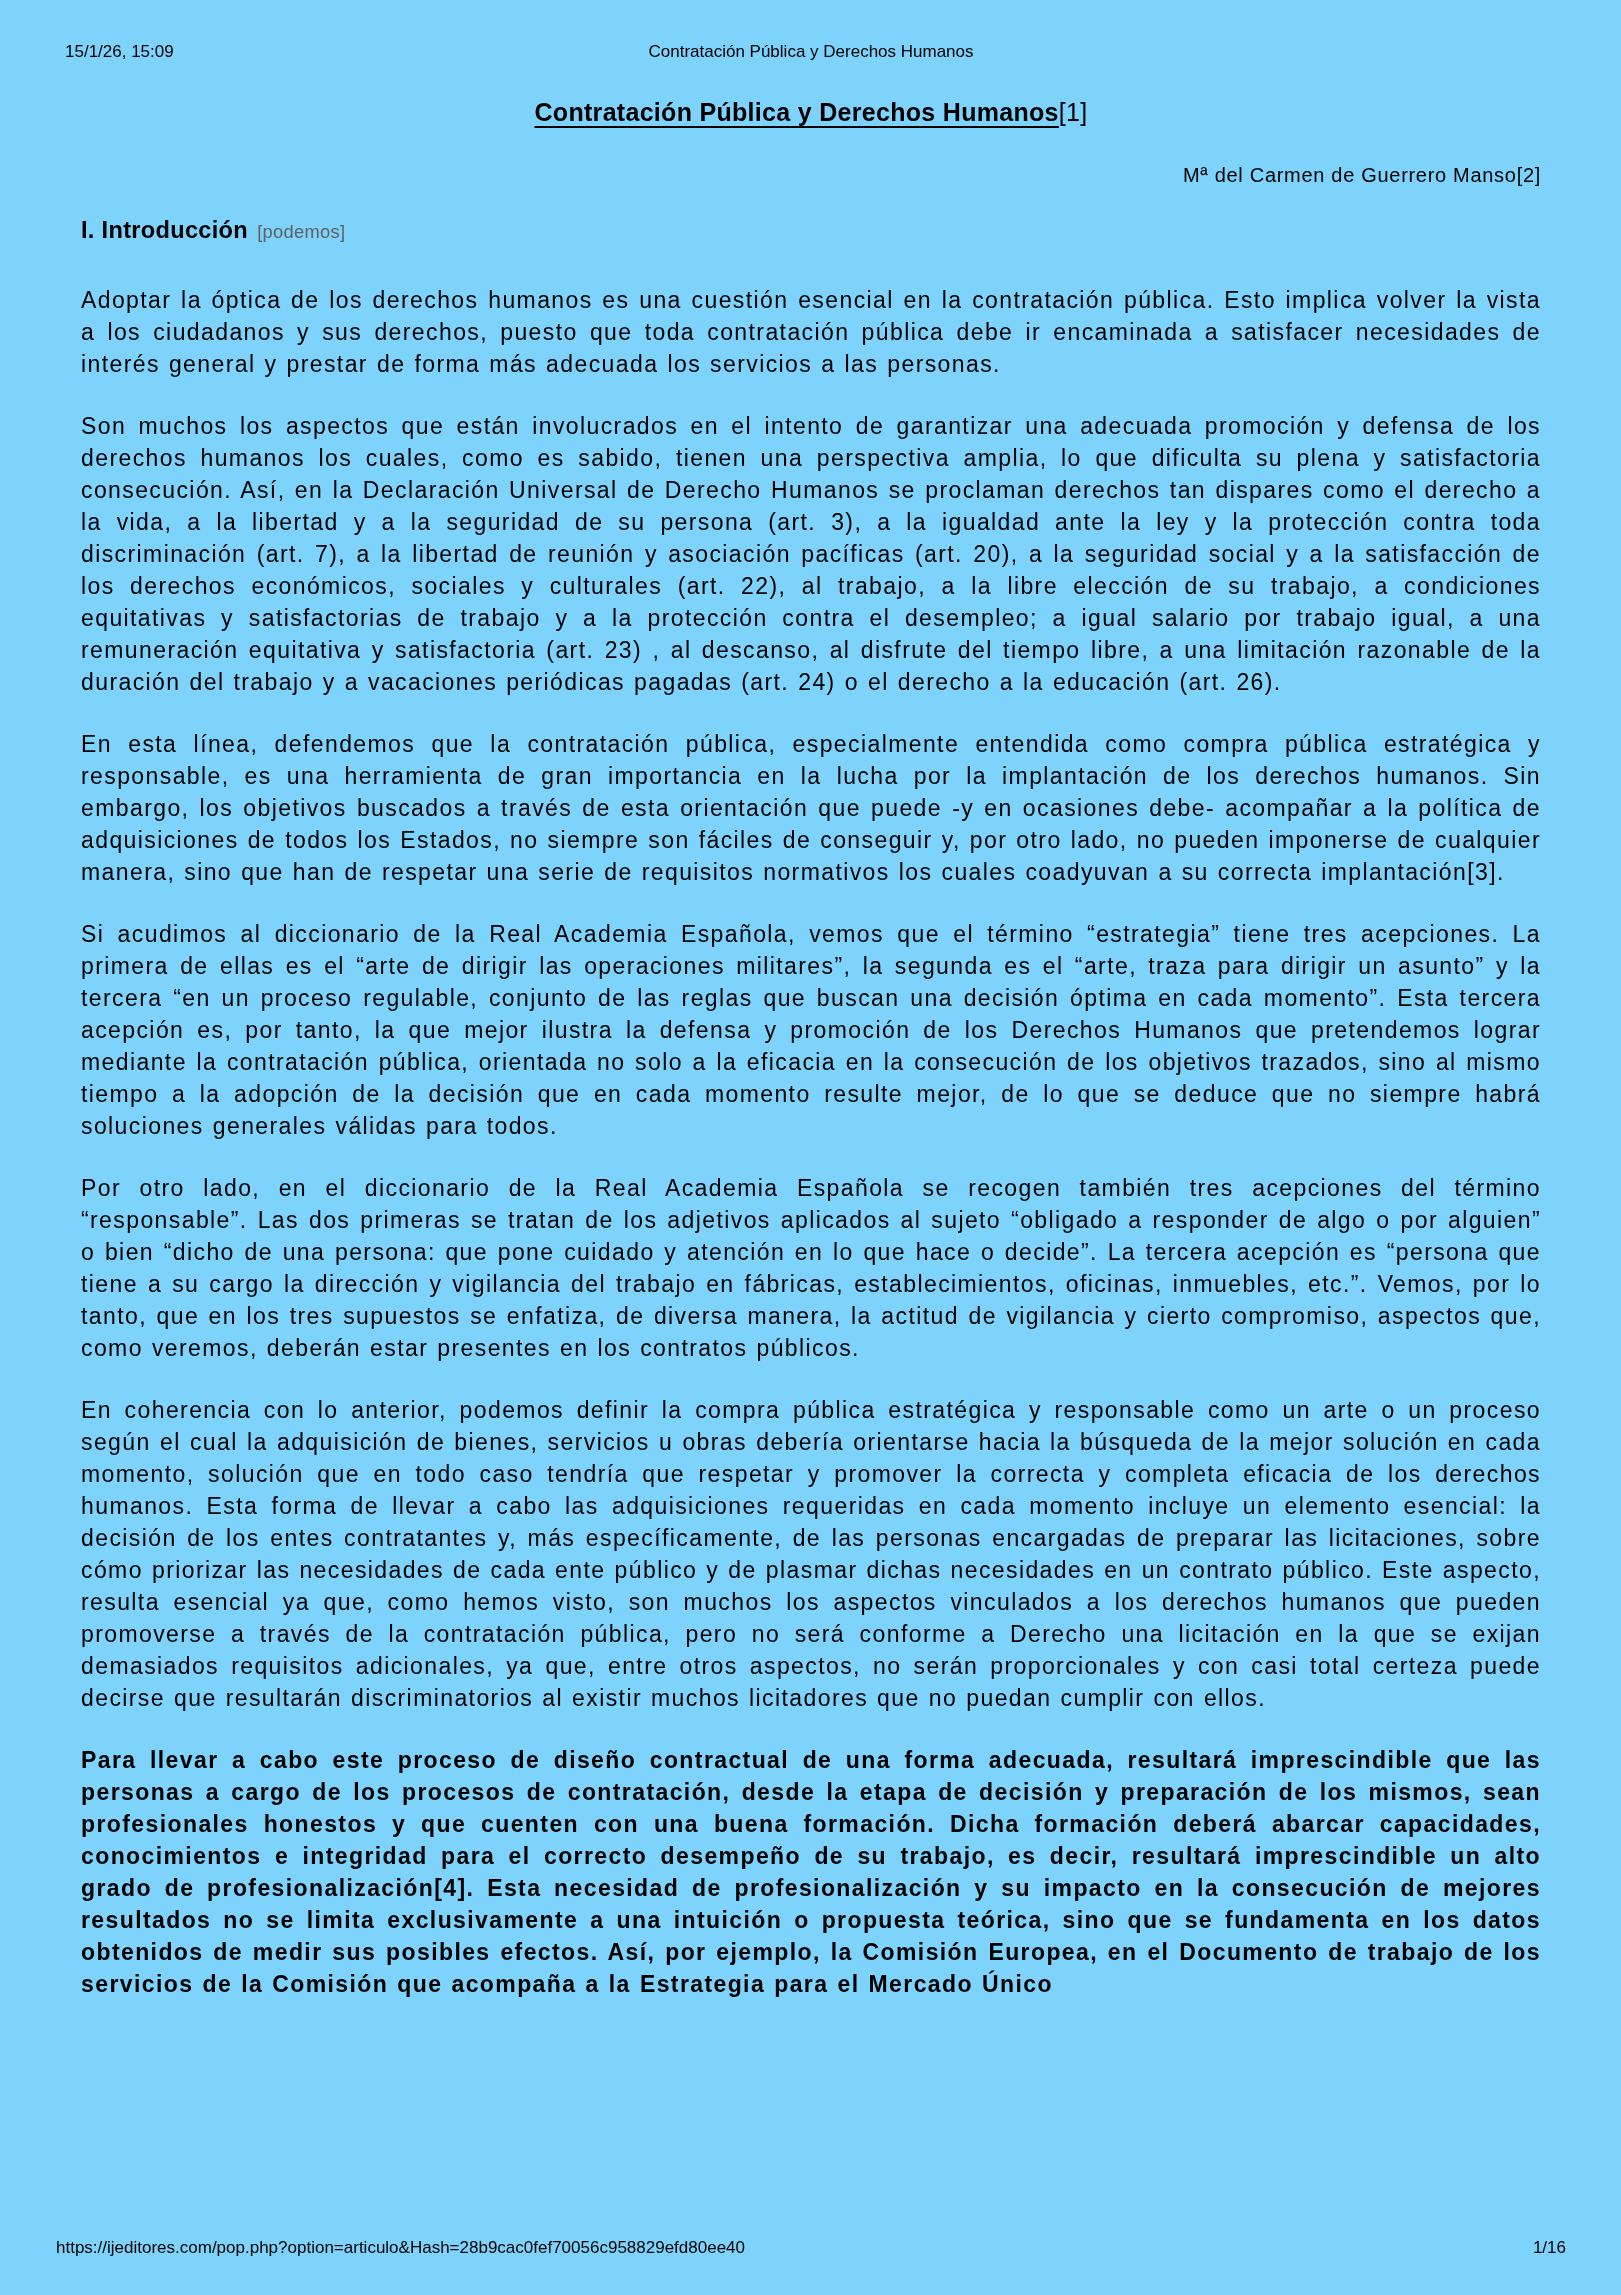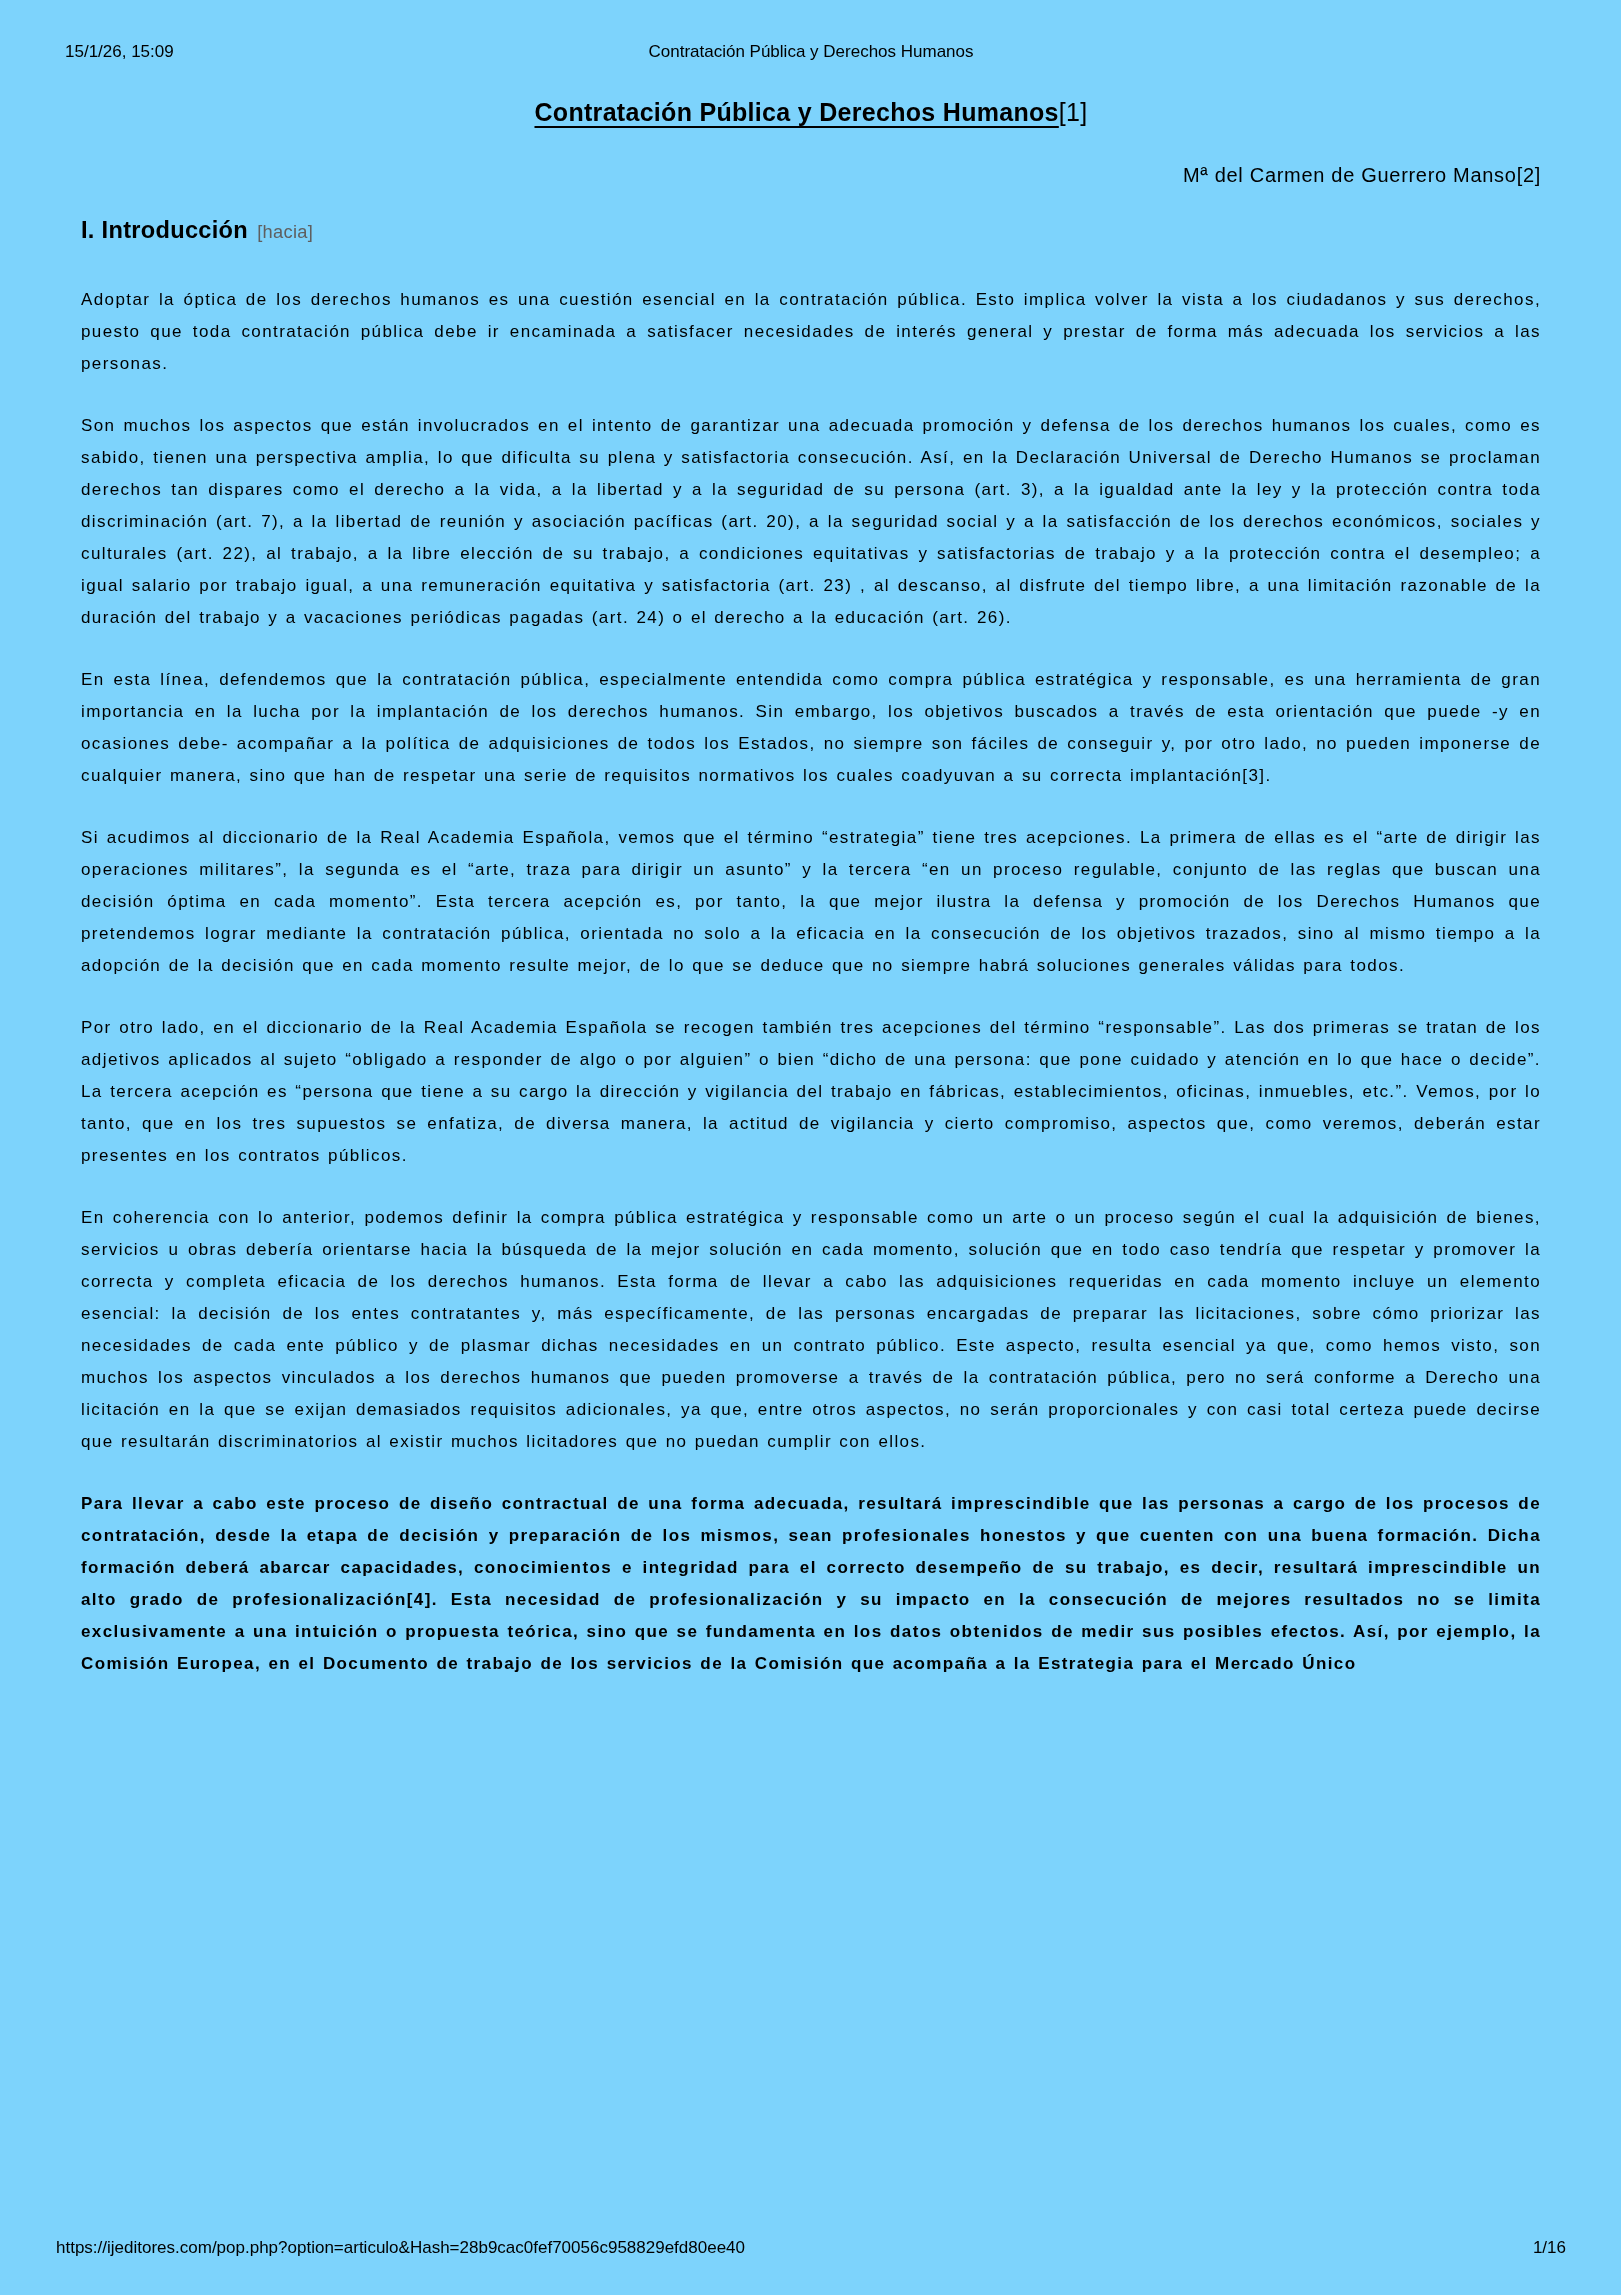--- a/index.html
+++ b/index.html
@@ -86,21 +86,21 @@
     color: #5f5f5f;
     margin-left: 9.2px;
     text-decoration: none;
     cursor: pointer;
   }
   .body-text {
     margin-top: 37px;
   }
   .body-text p {
     margin: 6px 0 30px 0;
-    font-size: 17px;
+    font-size: 23px;
     line-height: 32px;
     text-align: justify;
     letter-spacing: 1.4px;
     word-spacing: 1.3px;
   }
   .body-text p:last-child {
     margin-bottom: 0;
     font-weight: bold;
   }
 
@@ -136,21 +136,21 @@
     <span class="hdr-date">15/1/26, 15:09</span>
     <span class="hdr-title">Contratación Pública y Derechos Humanos</span>
   </div>
 
   <div class="content">
 
     <h1 class="doc-title"><span class="title-underline">Contratación Pública y Derechos Humanos</span><span class="footnote-ref">[1]</span></h1>
 
     <div class="author"><span>Mª del Carmen de Guerrero Manso</span><span>[2]</span></div>
 
-    <h2 class="section-heading"><span>I. Introducción</span><a class="arriba">[hacia]</a></h2>
+    <h2 class="section-heading"><span>I. Introducción</span><a class="arriba">[podemos]</a></h2>
 
     <div class="body-text">
       <p>Adoptar la óptica de los derechos humanos es una cuestión esencial en la contratación pública. Esto implica volver la vista a los ciudadanos y sus derechos, puesto que toda contratación pública debe ir encaminada a satisfacer necesidades de interés general y prestar de forma más adecuada los servicios a las personas.</p>
       <p>Son muchos los aspectos que están involucrados en el intento de garantizar una adecuada promoción y defensa de los derechos humanos los cuales, como es sabido, tienen una perspectiva amplia, lo que dificulta su plena y satisfactoria consecución. Así, en la Declaración Universal de Derecho Humanos se proclaman derechos tan dispares como el derecho a la vida, a la libertad y a la seguridad de su persona (art. 3), a la igualdad ante la ley y la protección contra toda discriminación (art. 7), a la libertad de reunión y asociación pacíficas (art. 20), a la seguridad social y a la satisfacción de los derechos económicos, sociales y culturales (art. 22), al trabajo, a la libre elección de su trabajo, a condiciones equitativas y satisfactorias de trabajo y a la protección contra el desempleo; a igual salario por trabajo igual, a una remuneración equitativa y satisfactoria (art. 23) , al descanso, al disfrute del tiempo libre, a una limitación razonable de la duración del trabajo y a vacaciones periódicas pagadas (art. 24) o el derecho a la educación (art. 26).</p>
       <p>En esta línea, defendemos que la contratación pública, especialmente entendida como compra pública estratégica y responsable, es una herramienta de gran importancia en la lucha por la implantación de los derechos humanos. Sin embargo, los objetivos buscados a través de esta orientación que puede -y en ocasiones debe- acompañar a la política de adquisiciones de todos los Estados, no siempre son fáciles de conseguir y, por otro lado, no pueden imponerse de cualquier manera, sino que han de respetar una serie de requisitos normativos los cuales coadyuvan a su correcta implantación[3].</p>
       <p>Si acudimos al diccionario de la Real Academia Española, vemos que el término “estrategia” tiene tres acepciones. La primera de ellas es el “arte de dirigir las operaciones militares”, la segunda es el “arte, traza para dirigir un asunto” y la tercera “en un proceso regulable, conjunto de las reglas que buscan una decisión óptima en cada momento”. Esta tercera acepción es, por tanto, la que mejor ilustra la defensa y promoción de los Derechos Humanos que pretendemos lograr mediante la contratación pública, orientada no solo a la eficacia en la consecución de los objetivos trazados, sino al mismo tiempo a la adopción de la decisión que en cada momento resulte mejor, de lo que se deduce que no siempre habrá soluciones generales válidas para todos.</p>
       <p>Por otro lado, en el diccionario de la Real Academia Española se recogen también tres acepciones del término “responsable”. Las dos primeras se tratan de los adjetivos aplicados al sujeto “obligado a responder de algo o por alguien” o bien “dicho de una persona: que pone cuidado y atención en lo que hace o decide”. La tercera acepción es “persona que tiene a su cargo la dirección y vigilancia del trabajo en fábricas, establecimientos, oficinas, inmuebles, etc.”. Vemos, por lo tanto, que en los tres supuestos se enfatiza, de diversa manera, la actitud de vigilancia y cierto compromiso, aspectos que, como veremos, deberán estar presentes en los contratos públicos.</p>
       <p>En coherencia con lo anterior, podemos definir la compra pública estratégica y responsable como un arte o un proceso según el cual la adquisición de bienes, servicios u obras debería orientarse hacia la búsqueda de la mejor solución en cada momento, solución que en todo caso tendría que respetar y promover la correcta y completa eficacia de los derechos humanos. Esta forma de llevar a cabo las adquisiciones requeridas en cada momento incluye un elemento esencial: la decisión de los entes contratantes y, más específicamente, de las personas encargadas de preparar las licitaciones, sobre cómo priorizar las necesidades de cada ente público y de plasmar dichas necesidades en un contrato público. Este aspecto, resulta esencial ya que, como hemos visto, son muchos los aspectos vinculados a los derechos humanos que pueden promoverse a través de la contratación pública, pero no será conforme a Derecho una licitación en la que se exijan demasiados requisitos adicionales, ya que, entre otros aspectos, no serán proporcionales y con casi total certeza puede decirse que resultarán discriminatorios al existir muchos licitadores que no puedan cumplir con ellos.</p>
       <p>Para llevar a cabo este proceso de diseño contractual de una forma adecuada, resultará imprescindible que las personas a cargo de los procesos de contratación, desde la etapa de decisión y preparación de los mismos, sean profesionales honestos y que cuenten con una buena formación. Dicha formación deberá abarcar capacidades, conocimientos e integridad para el correcto desempeño de su trabajo, es decir, resultará imprescindible un alto grado de profesionalización[4]. Esta necesidad de profesionalización y su impacto en la consecución de mejores resultados no se limita exclusivamente a una intuición o propuesta teórica, sino que se fundamenta en los datos obtenidos de medir sus posibles efectos. Así, por ejemplo, la Comisión Europea, en el Documento de trabajo de los servicios de la Comisión que acompaña a la Estrategia para el Mercado Único</p>
     </div>

